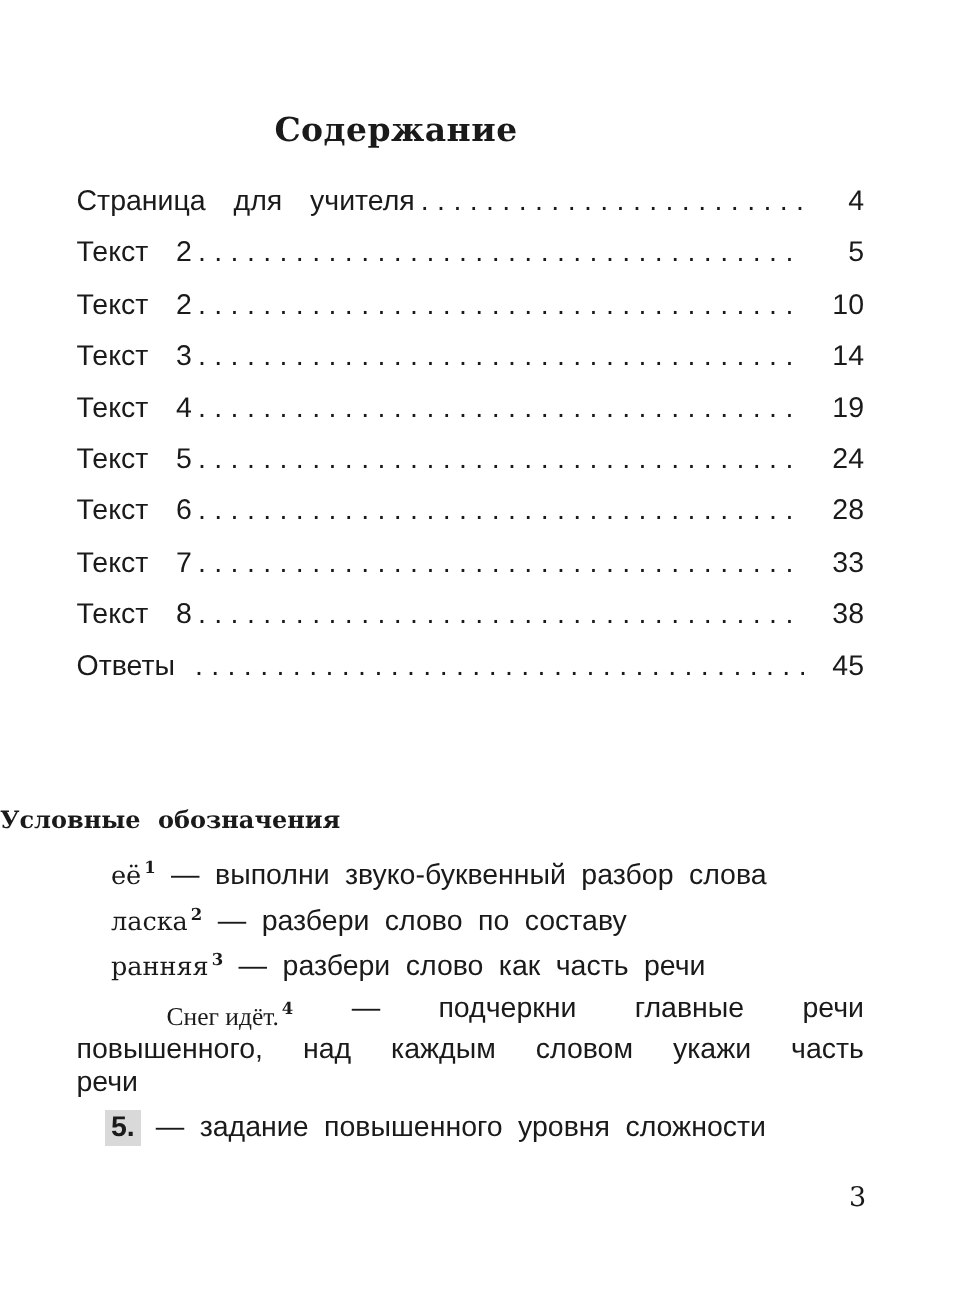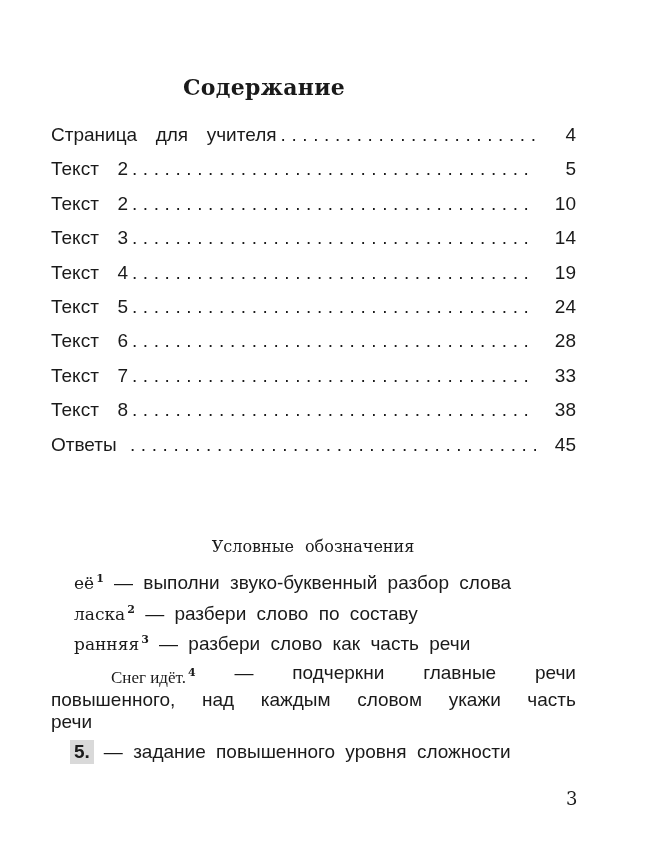--- a/index.html
+++ b/index.html
@@ -58,23 +58,22 @@
       color: #1a1a1a;
     }
     .toc-page {
       min-width: 26px;
       text-align: right;
     }
     .legend-title {
       position: absolute;
       left: 0; width: 626px;
       top: 537px;
-      text-align: center;
-      font-family: "DejaVu Serif", serif;
-      font-weight: normal;
+      font-family: "DejaVu Serif", serif;
+      font-weight: bold;
       font-size: 16px;
       word-spacing: 6px;
       color: #1a1a1a;
     }
     .legend-line {
       position: absolute;
       left: 51px;
       width: 525px;
       font-family: "Liberation Sans", sans-serif;
       font-size: 19px;

